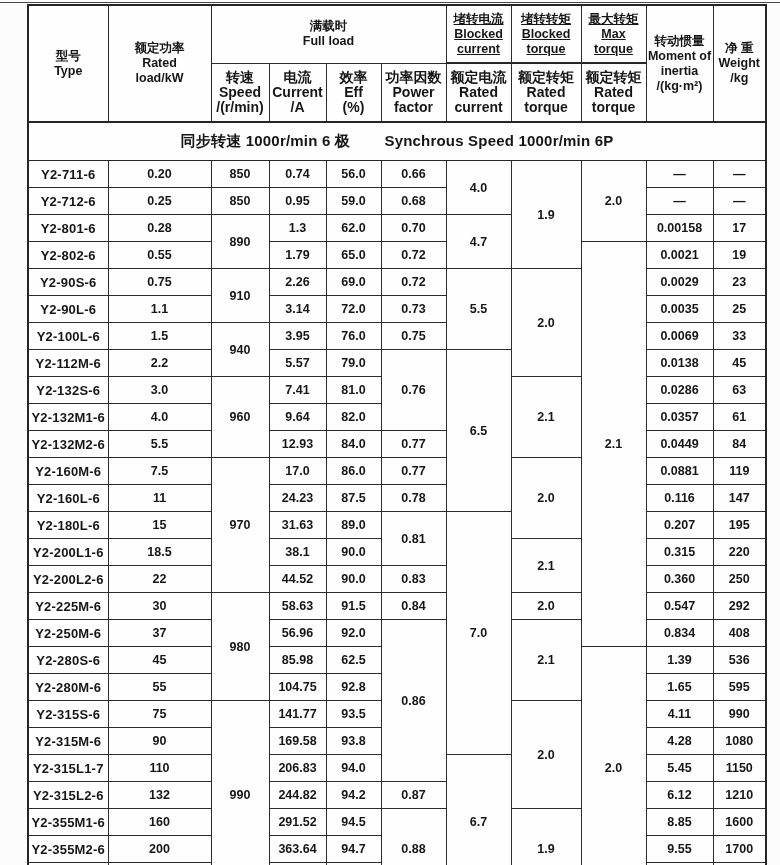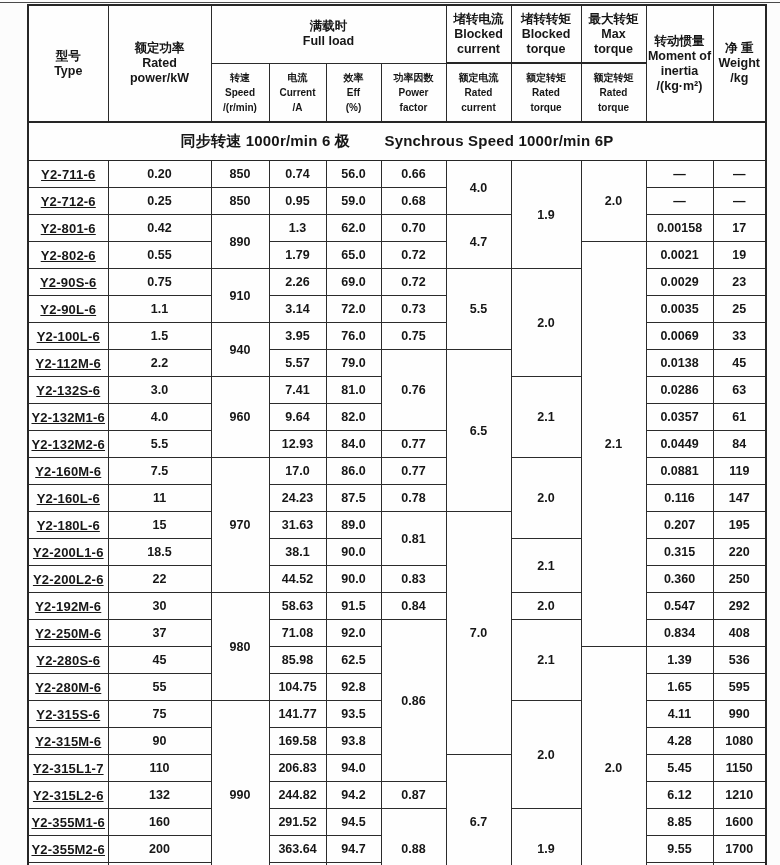--- a/index.html
+++ b/index.html
@@ -24,32 +24,32 @@
   }
   th, td {
     border: 1px solid #2b2b2b;
     text-align: center;
     vertical-align: middle;
     font-weight: 700;
     padding: 0;
     overflow: hidden;
   }
   thead tr.h1 th { height: 56px; font-size: 12.5px; line-height: 15px; }
-  thead tr.h2 th { height: 57px; font-size: 10px; line-height: 15px; }
+  thead tr.h2 th { height: 57px; font-size: 14px; line-height: 15px; }
   thead th .ln { display: block; }
-  tr.h1 th.group-top { border-bottom: 2.5px solid #262626; }
+  tr.h1 th.group-top { border-bottom: 2.5px solid #262626; text-decoration: underline; }
   tr.section-row th {
     height: 37px; font-size: 15px;
     border-top: 2px solid #262626;
     border-bottom: 1.5px solid #262626;
     letter-spacing: 0.2px;
   }
   tr.section-row .zh { margin-right: 30px; }
   tbody td { height: 26px; font-size: 12.5px; }
-  tbody td.type-col { font-size: 13px; letter-spacing: 0.2px; text-decoration: underline; }
+  tbody td.type-col { font-size: 13px; letter-spacing: 0.2px; }
 </style>
 </head>
 <body>
 
 <div class="top-rule"></div>
 
 <table class="spec">
   <colgroup>
     <col style="width:80px">
       <col style="width:103px">
@@ -65,21 +65,21 @@
   </colgroup>
   <thead>
     <tr class="h1">
       <th rowspan="2">
         <span class="ln">型号</span>
         <span class="ln">Type</span>
       </th>
       <th rowspan="2">
         <span class="ln">额定功率</span>
         <span class="ln">Rated</span>
-        <span class="ln">power/kW</span>
+        <span class="ln">load/kW</span>
       </th>
       <th colspan="4">
         <span class="ln">满载时</span>
         <span class="ln">Full load</span>
       </th>
       <th class="group-top">
         <span class="ln">堵转电流</span>
         <span class="ln">Blocked</span>
         <span class="ln">current</span>
       </th>
@@ -168,21 +168,21 @@
         <td>0.25</td>
         <td rowspan="1">850</td>
         <td>0.95</td>
         <td>59.0</td>
         <td rowspan="1">0.68</td>
         <td>—</td>
         <td>—</td>
       </tr>
       <tr>
         <td class="type-col">Y2-801-6</td>
-        <td>0.42</td>
+        <td>0.28</td>
         <td rowspan="2">890</td>
         <td>1.3</td>
         <td>62.0</td>
         <td rowspan="1">0.70</td>
         <td rowspan="2">4.7</td>
         <td>0.00158</td>
         <td>17</td>
       </tr>
       <tr>
         <td class="type-col">Y2-802-6</td>
@@ -304,34 +304,34 @@
       <tr>
         <td class="type-col">Y2-200L2-6</td>
         <td>22</td>
         <td>44.52</td>
         <td>90.0</td>
         <td rowspan="1">0.83</td>
         <td>0.360</td>
         <td>250</td>
       </tr>
       <tr>
-        <td class="type-col">Y2-192M-6</td>
+        <td class="type-col">Y2-225M-6</td>
         <td>30</td>
         <td rowspan="4">980</td>
         <td>58.63</td>
         <td>91.5</td>
         <td rowspan="1">0.84</td>
         <td rowspan="1">2.0</td>
         <td>0.547</td>
         <td>292</td>
       </tr>
       <tr>
         <td class="type-col">Y2-250M-6</td>
         <td>37</td>
-        <td>71.08</td>
+        <td>56.96</td>
         <td>92.0</td>
         <td rowspan="6">0.86</td>
         <td rowspan="3">2.1</td>
         <td>0.834</td>
         <td>408</td>
       </tr>
       <tr>
         <td class="type-col">Y2-280S-6</td>
         <td>45</td>
         <td>85.98</td>

